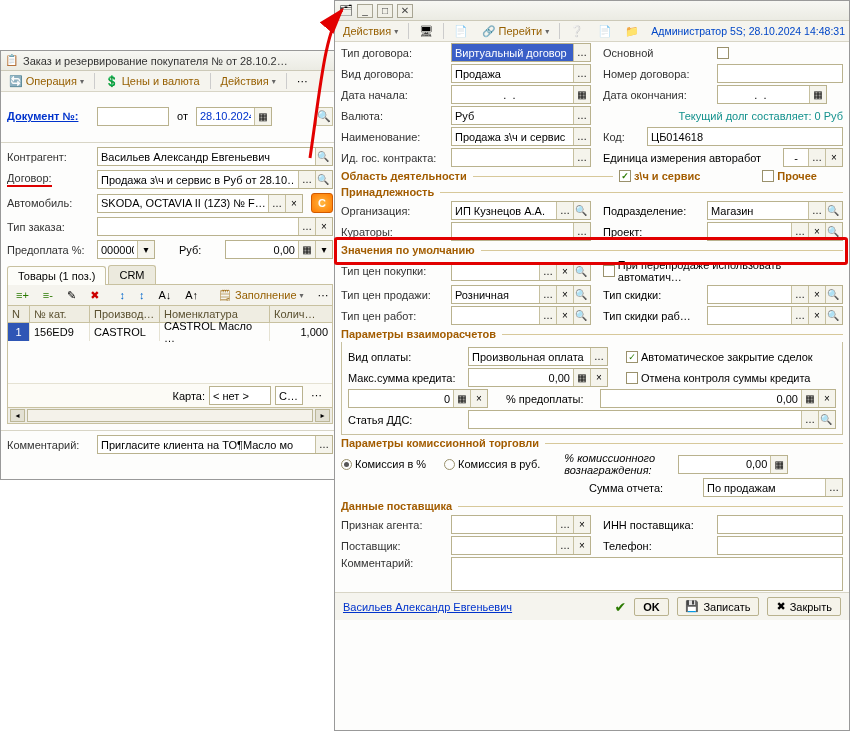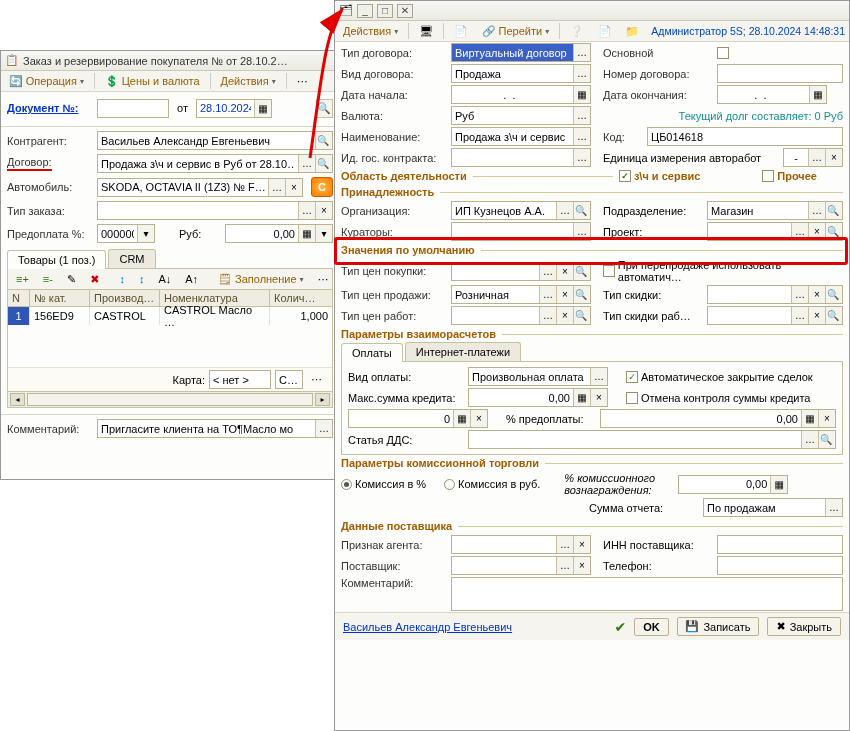--- a/index.html
+++ b/index.html
@@ -68,21 +68,21 @@
         <span class="caret">▾</span>
       </span>
     <span class="sep"></span>
     <span class="tb-btn">⋯</span>
   </div>
   <div class="form-row">
     <span style="color:#0033cc;font-weight:bold;text-decoration:underline;width:86px;">Документ №:</span>
     <div class="field" style="width:72px;">
         <input value="" style="">
       </div>
-    <span style="margin:8px 4px;">от</span>
+    <span style="margin:16px 4px;">от</span>
     <div class="field" style="width:76px;">
         <input style="color: rgb(0, 51, 204);" value="28.10.2024">
         <span class="fbtn">▦</span>
       </div>
     <span style="flex:1"></span>
     <span class="fbtn" style="border:1px solid #c6c0a0;height:19px;">
         <b>🔍</b>
       </span>
   </div>
   <div style="height:1px;background:#d8d5c6;margin:2px 0;"></div>
@@ -378,24 +378,20 @@
         <span class="fbtn">…</span>
         <span class="fbtn">×</span>
         <span class="fbtn">🔍</span>
       </div>
     </div>
 
   <div class="section-title">
       <span>Параметры взаиморасчетов</span>
       <span class="line"></span>
     </div>
-  <div class="tabs" style="margin-top:0">
-    <div class="tab active">Оплаты</div>
-    <div class="tab">Интернет-платежи</div>
-  </div>
   <div style="border:1px solid #c8c1a0;border-top:none;margin:0 6px;padding:4px 0;">
     <div class="form-row tight">
         <span style="width:116px;">Вид оплаты:</span>
       <div class="field" style="width:140px;">
           <input value="Произвольная оплата" style="">
           <span class="fbtn">…</span>
         </div>
       <span class="checkbox" style="margin-left:14px;">
           <span class="cb">✓</span>
           <span>Автоматическое закрытие сделок</span>

